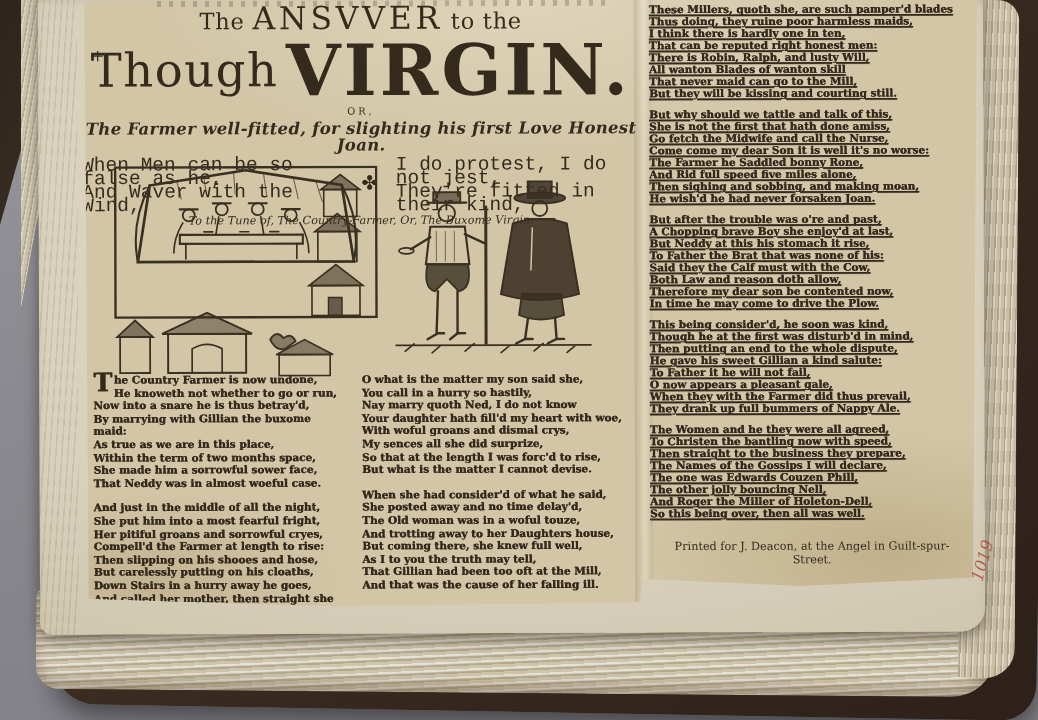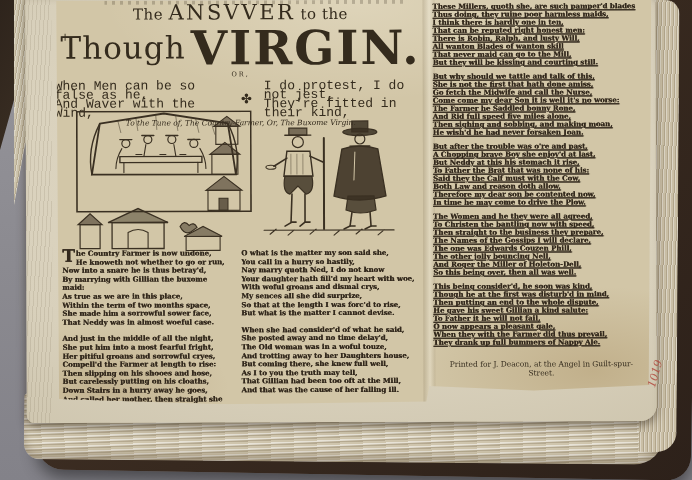--- a/index.html
+++ b/index.html
@@ -96,20 +96,21 @@
   <div class="abs broadside">
     <div class="abs seam"></div>
     <div class="abs top-fragment"></div>
 
     <div class="abs dagger">+</div>
 
     <div class="abs title-area">
       <div class="t1"><span>The</span> <span class="big">ANSVVER</span> <span>to the</span></div>
       <div class="t2"><span class="buxome">Though</span> <span class="virgin">VIRGIN.</span></div>
       <div class="or">OR,</div>
+      <div class="subtitle">The Farmer well-fitted, for slighting his first Love Honest Joan.</div>
       <div class="epigraph">
         <div class="epi">When Men can be so false as he,
 And Waver with the Wind,</div>
         <div class="ornament">✤</div>
         <div class="epi">I do protest, I do not jest,
 They're fitted in their kind,</div>
       </div>
       <div class="tune">To the Tune of, The Country-Farmer, Or, The Buxome Virgin.</div>
     </div>
 
@@ -231,36 +232,36 @@
 Then sighing and sobbing, and making moan,
 He wish'd he had never forsaken Joan.</div>
       <div class="stanza">But after the trouble was o're and past,
 A Chopping brave Boy she enjoy'd at last,
 But Neddy at this his stomach it rise,
 To Father the Brat that was none of his:
 Said they the Calf must with the Cow,
 Both Law and reason doth allow,
 Therefore my dear son be contented now,
 In time he may come to drive the Plow.</div>
+      <div class="stanza">This being consider'd, he soon was kind,
+Though he at the first was disturb'd in mind,
+Then putting an end to the whole dispute,
+He gave his sweet Gillian a kind salute:
+To Father it he will not fail,
+O now appears a pleasant gale,
+When they with the Farmer did thus prevail,
+They drank up full bummers of Nappy Ale.</div>
       <div class="stanza">The Women and he they were all agreed,
 To Christen the bantling now with speed,
 Then straight to the business they prepare,
 The Names of the Gossips I will declare,
 The one was Edwards Couzen Phill,
 The other jolly bouncing Nell,
 And Roger the Miller of Holeton-Dell,
 So this being over, then all was well.</div>
-      <div class="stanza">This being consider'd, he soon was kind,
-Though he at the first was disturb'd in mind,
-Then putting an end to the whole dispute,
-He gave his sweet Gillian a kind salute:
-To Father it he will not fail,
-O now appears a pleasant gale,
-When they with the Farmer did thus prevail,
-They drank up full bummers of Nappy Ale.</div>
     </div>
 
     <div class="abs imprint">Printed for J. Deacon, at the Angel in Guilt-spur-
 Street.</div>
   </div>
 
   <div class="abs red-number">1019</div>
 
 </div>
 

